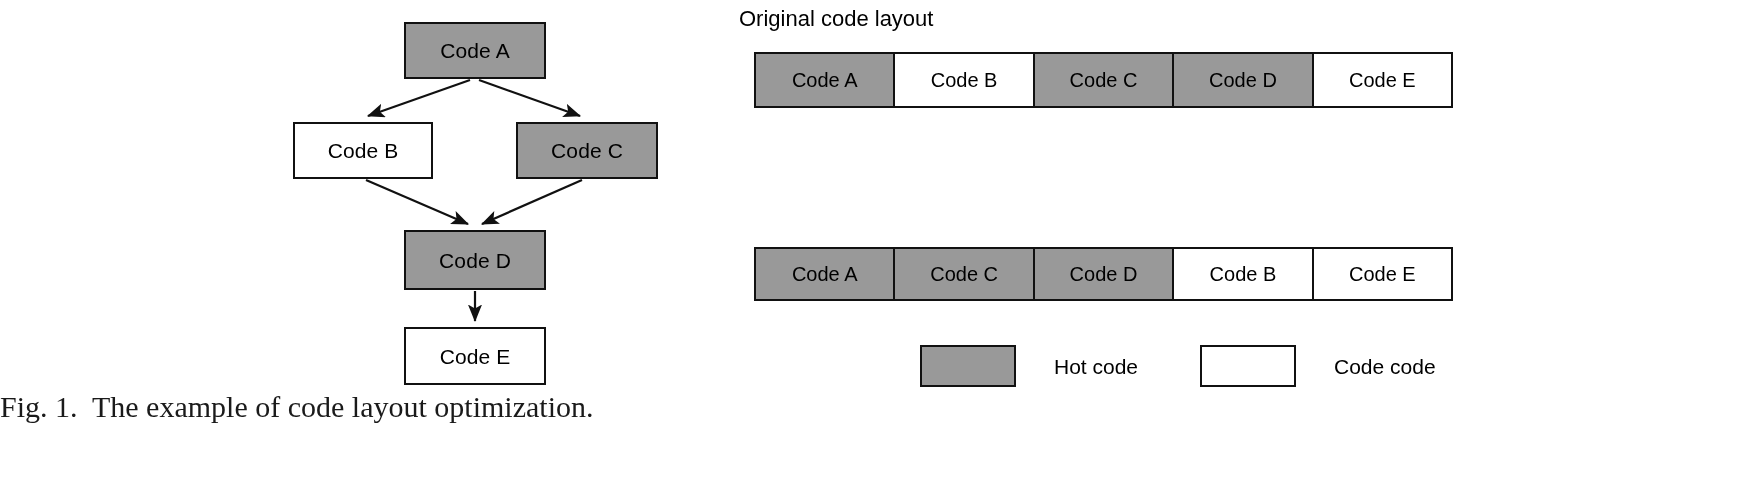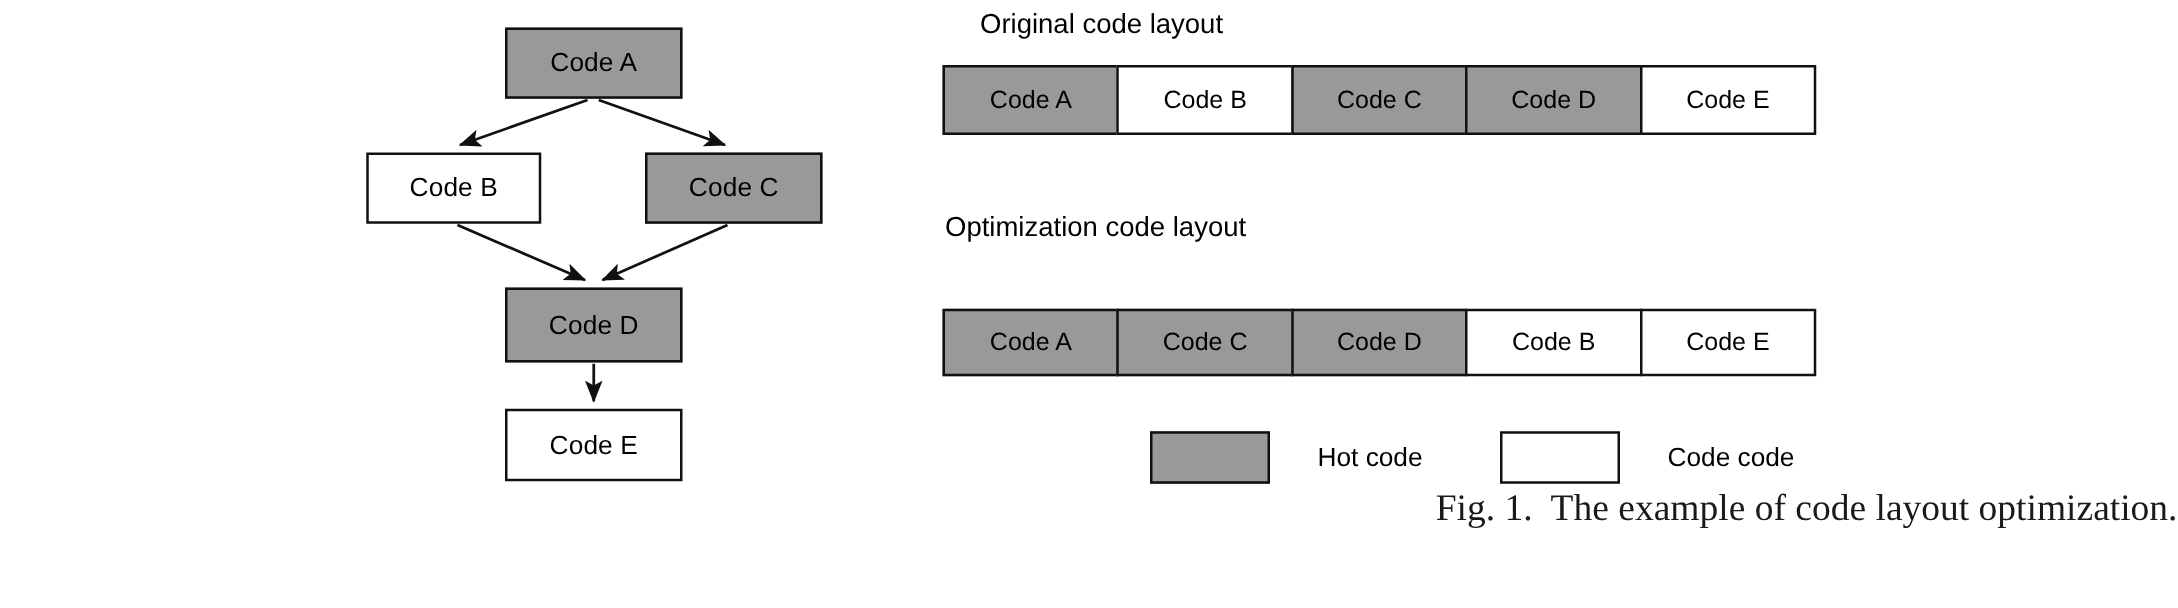--- a/index.html
+++ b/index.html
@@ -64,21 +64,21 @@
     width: 1742px;
     height: 400px;
   }
   .layout-heading {
     position: absolute;
     font-size: 22px;
     line-height: 1;
     color: #000000;
     white-space: nowrap;
   }
-  #heading-original     { left: 784px; top: 8px; }
+  #heading-original     { left: 739px; top: 8px; }
   #heading-optimization { left: 756px; top: 171px; }
 
   .layout-bar {
     position: absolute;
     left: 754px;
     width: 699px;
     display: flex;
     box-sizing: border-box;
   }
   #bar-original     { top: 52px;  height: 56px; }
@@ -132,21 +132,21 @@
     white-space: nowrap;
     color: #000000;
   }
 
   
   #figure-caption {
     position: absolute;
     left: 0;
     top: 386px;
     width: 1742px;
-    text-align: right;
+    text-align: left;
     font-family: "Liberation Serif", serif;
     font-size: 30px;
     line-height: 1.4;
     color: #1a1a1a;
     white-space: pre;
   }
 </style>
 </head>
 <body>
 
@@ -204,21 +204,20 @@
         <span>Code C</span>
       </div>
       <div class="layout-cell hot">
         <span>Code D</span>
       </div>
       <div class="layout-cell cold">
         <span>Code E</span>
       </div>
     </div>
 
-    <div class="layout-heading" id="heading-optimization">Optimization code layout</div>
 
     <div class="layout-bar" id="bar-optimization">
       <div class="layout-cell hot">
         <span>Code A</span>
       </div>
       <div class="layout-cell hot">
         <span>Code C</span>
       </div>
       <div class="layout-cell hot">
         <span>Code D</span>

